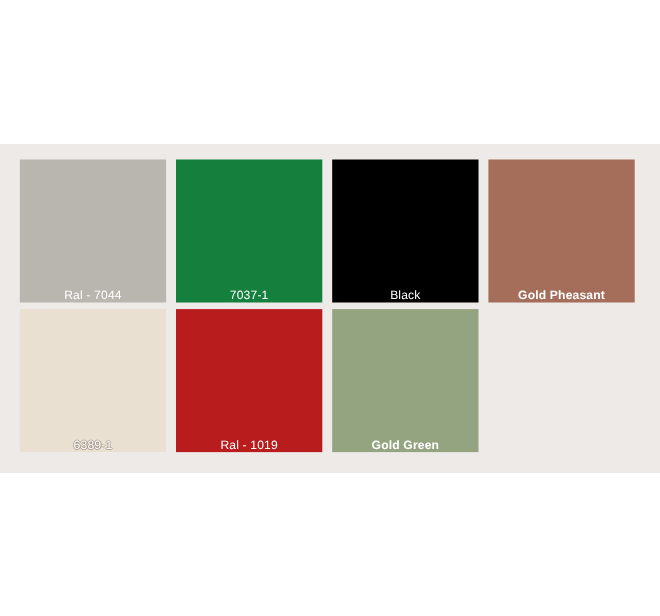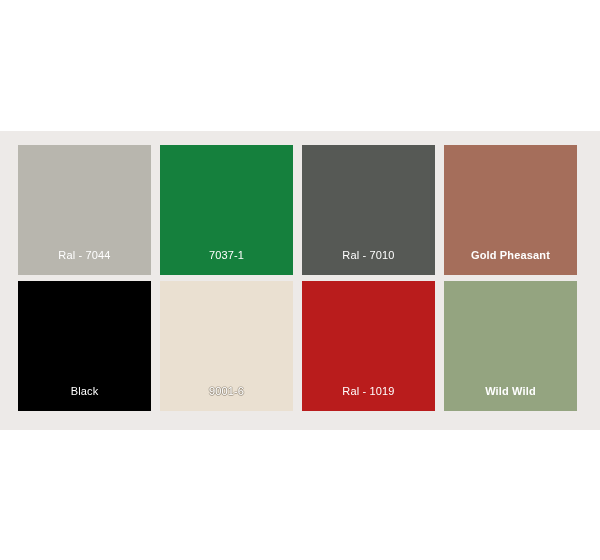--- a/index.html
+++ b/index.html
@@ -49,21 +49,21 @@
     justify-content: center;
     overflow: hidden;
   }
 
   .swatch-label {
     width: 100%;
     text-align: center;
     color: #ffffff;
     font-size: 11px;
     line-height: 1;
-    padding-bottom: 14px;
+    padding-bottom: 0;
     letter-spacing: 0.15px;
     user-select: none;
     margin-top: 32px;
   }
 
   
   .swatch-label.bold {
     font-weight: bold;
   }
 
@@ -83,38 +83,35 @@
   <div id="swatch-grid">
 
     <div class="swatch" style="background: rgb(184, 182, 174);">
       <span class="swatch-label" style="color: rgb(255, 255, 255);">Ral - 7044</span>
     </div>
 
     <div class="swatch" style="background: #15803d;">
       <span class="swatch-label" style="color: rgb(255, 255, 255);">7037-1</span>
     </div>
 
-    <div class="swatch" style="background: rgb(86, 89, 85);">
-      <span class="swatch-label" style="color: rgb(255, 255, 255);">Ral - 7010</span>
+
+    <div class="swatch" style="background: rgb(0, 0, 0);">
+      <span class="swatch-label" style="color: rgb(255, 255, 255);">Black</span>
     </div>
 
     <div class="swatch" style="background: rgb(165, 110, 91);">
       <span class="swatch-label bold" style="color: rgb(255, 255, 255);">Gold Pheasant</span>
     </div>
 
-    <div class="swatch" style="background: rgb(0, 0, 0);">
-      <span class="swatch-label" style="color: rgb(255, 255, 255);">Black</span>
-    </div>
-
     <div class="swatch" style="background: rgb(234, 224, 209);">
-      <span class="swatch-label outlined" style="color: rgb(255, 255, 255);">9001-6</span>
+      <span class="swatch-label outlined" style="color: rgb(255, 255, 255);">6389-1</span>
     </div>
 
     <div class="swatch" style="background: #b91c1c;">
       <span class="swatch-label" style="color: rgb(255, 255, 255);">Ral - 1019</span>
     </div>
 
     <div class="swatch" style="background: rgb(148, 164, 128);">
-      <span class="swatch-label bold" style="color: rgb(255, 255, 255);">Wild Wild</span>
+      <span class="swatch-label bold" style="color: rgb(255, 255, 255);">Gold Green</span>
     </div>
 
   </div>
 </div>
 
 </body></html>

